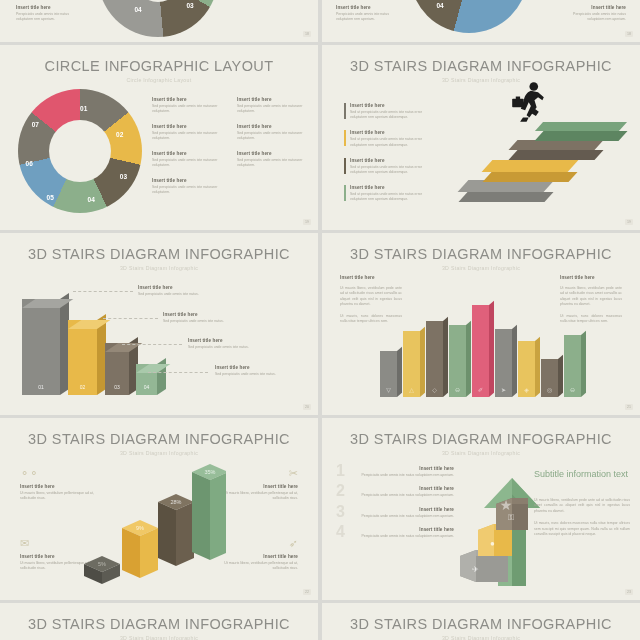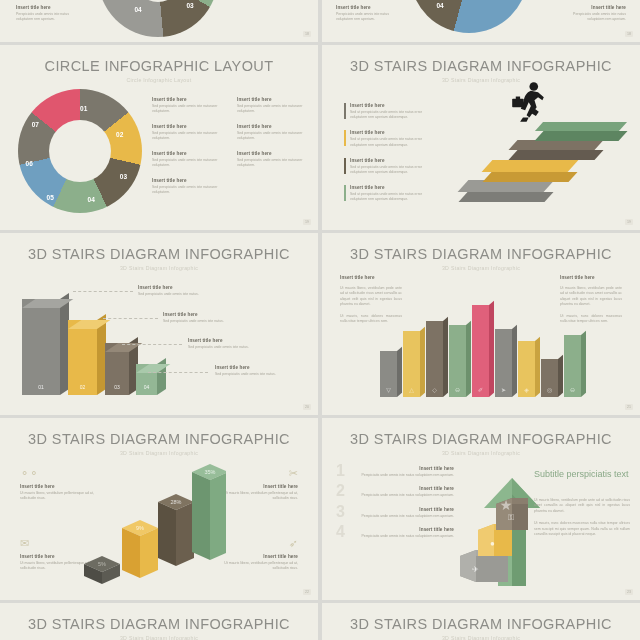--- a/index.html
+++ b/index.html
@@ -507,21 +507,21 @@
         </g>
         <g>
           <polygon points="46,40 62,34 78,34 78,66 46,66" fill="#7d7264"></polygon>
           <polygon points="46,40 62,34 62,66 46,66" fill="#968a79"></polygon>
           <polygon points="62,34 78,34 78,40 62,40" fill="#8a7e6e"></polygon>
           <text x="58" y="56" font-size="8" fill="#fff" opacity=".75" font-family="Liberation Sans">⚿</text>
         </g>
         <text x="56" y="46" font-size="14" fill="#fff" opacity=".5" text-anchor="middle" font-family="Liberation Sans">★</text>
       </svg>
 
-      <div class="sub-head">Subtitle perspiciatis text</div>
+      <div class="sub-head">Subtitle information text</div>
       <div class="sub-body">
         <div class="tblk-body" style="text-align:justify;">Ut mauris libero, vestibulum pede ante ad at sollicitudin risus amet convallis ac aliquet  velit quis nisl in egestas lacus pharetra eu diamet.</div>
         <div class="tblk-body" style="margin-top:7px;text-align:justify;">Ut mauris, nunc dolores maecenas nulla vitae tempor ultrices sem suscipit mi quis semper quam. Nulla nulla ac elit nullam convallis suscipit quis id placerat neque.</div>
       </div>
       <div class="pagenum">23</div>
     </div>
   </div>
 
   <div class="gap" style="grid-column:1/4;"></div>
 

